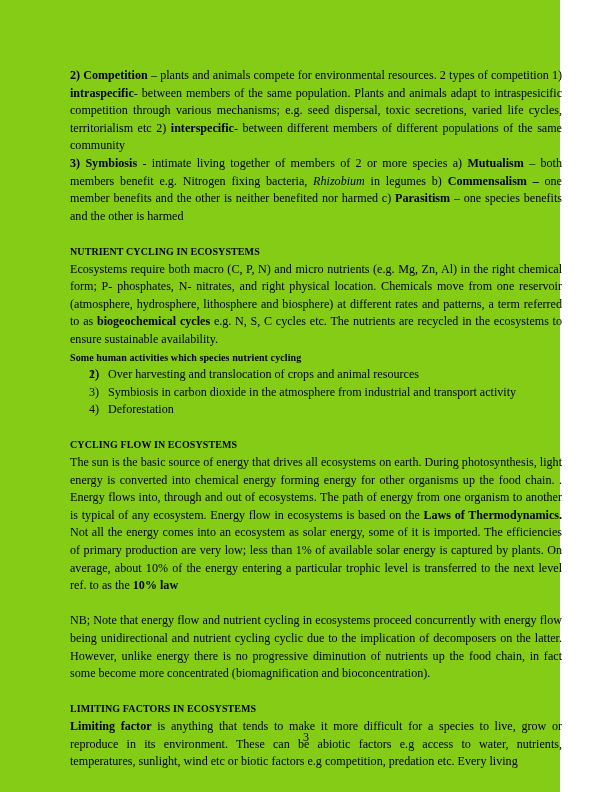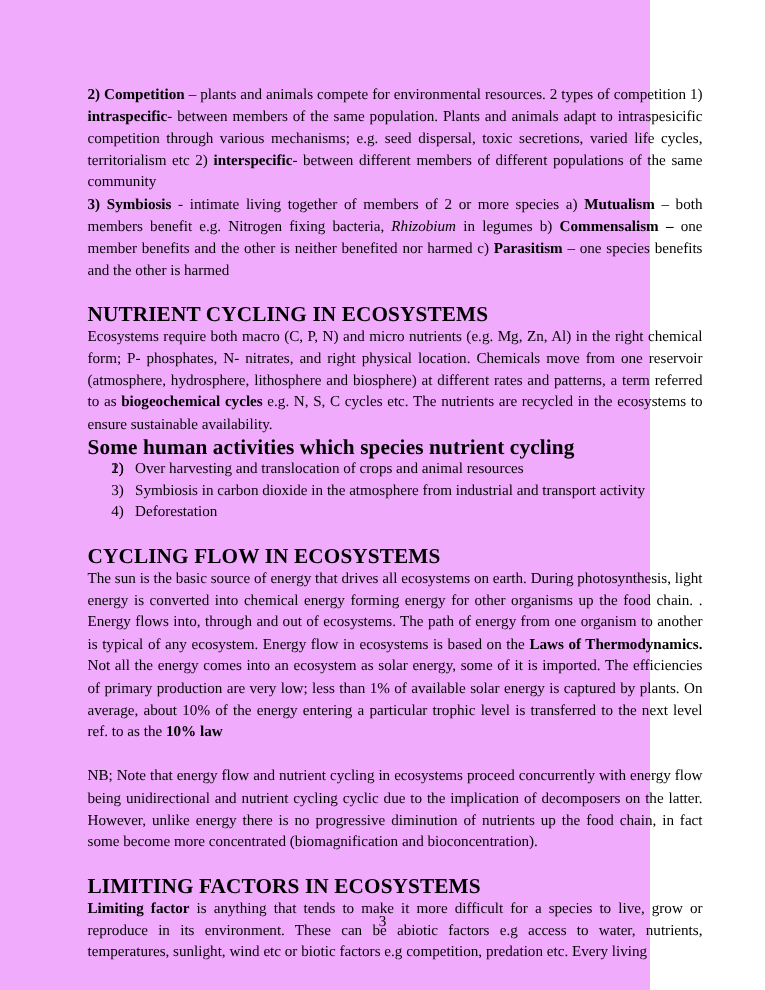--- a/index.html
+++ b/index.html
@@ -11,42 +11,42 @@
     width: 612px;
     height: 792px;
     position: relative;
     font-family: "Liberation Serif", "DejaVu Serif", serif;
     color: #000000;
     overflow: hidden;
   }
   .page {
     position: absolute;
     left: 0; top: 0;
-    width: 520px;
+    width: 560px;
     height: 792px;
-    background: #f0abfc;
+    background: #84cc16;
   }
   .content {
     position: absolute;
     left: 70px;
     top: 67px;
     width: 492px;
   }
   p.para {
     margin: 0;
     font-size: 12.1px;
     line-height: 17.6px;
     text-align: justify;
     text-justify: inter-word;
     -webkit-hyphens: none;
     hyphens: none;
   }
   h2.heading {
     margin: 0;
-    font-size: 17px;
+    font-size: 10px;
     line-height: 17.6px;
     font-weight: bold;
     text-align: left;
     letter-spacing: 0.1px;
   }
   .spacer {
     height: 17.6px;
   }
   ol.numlist {
     margin: 0;

